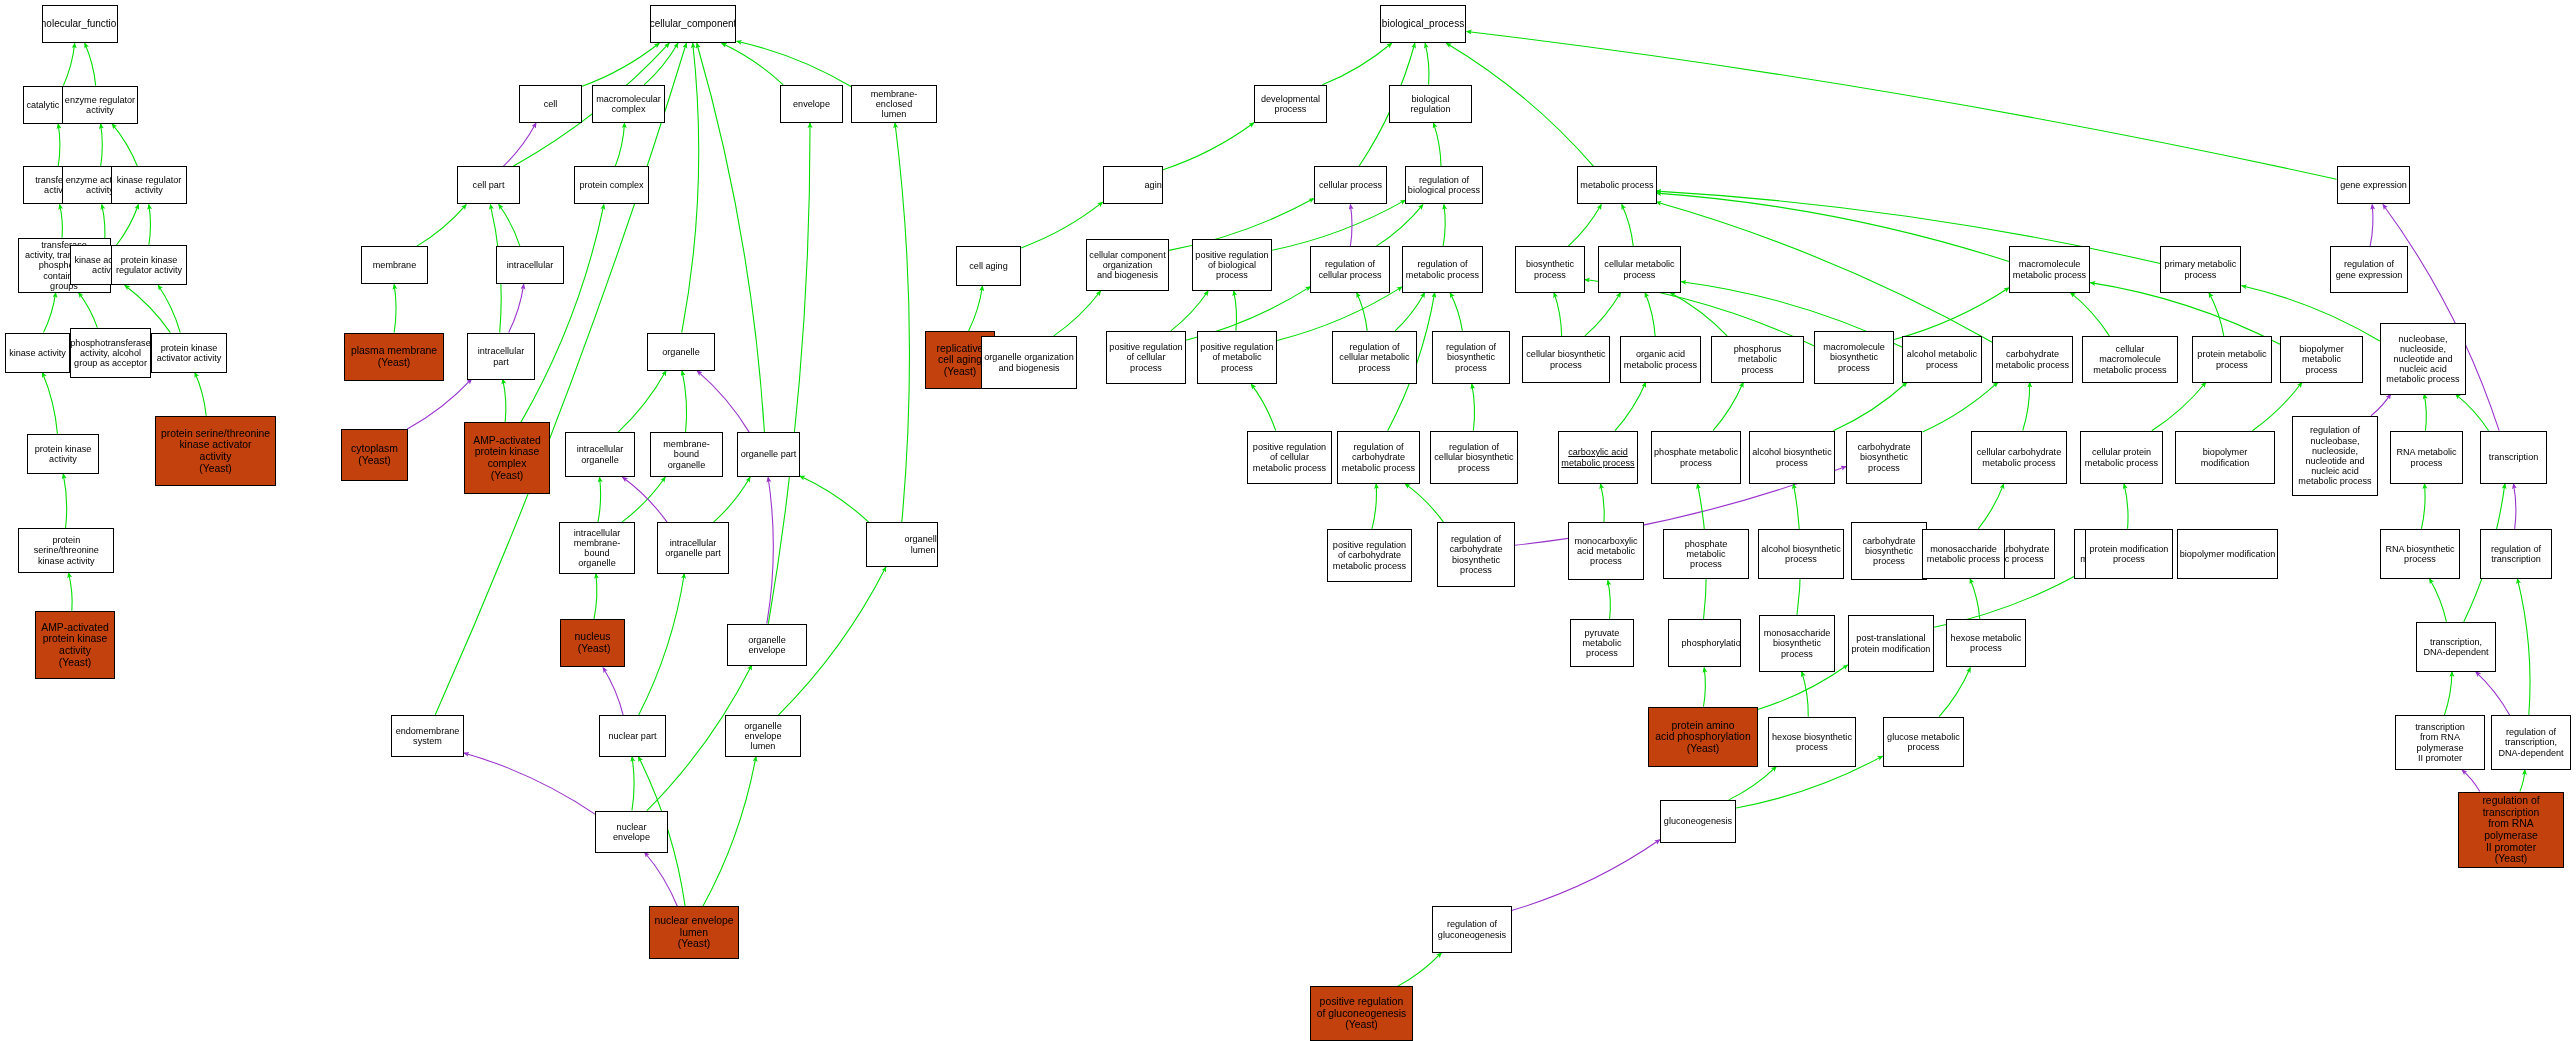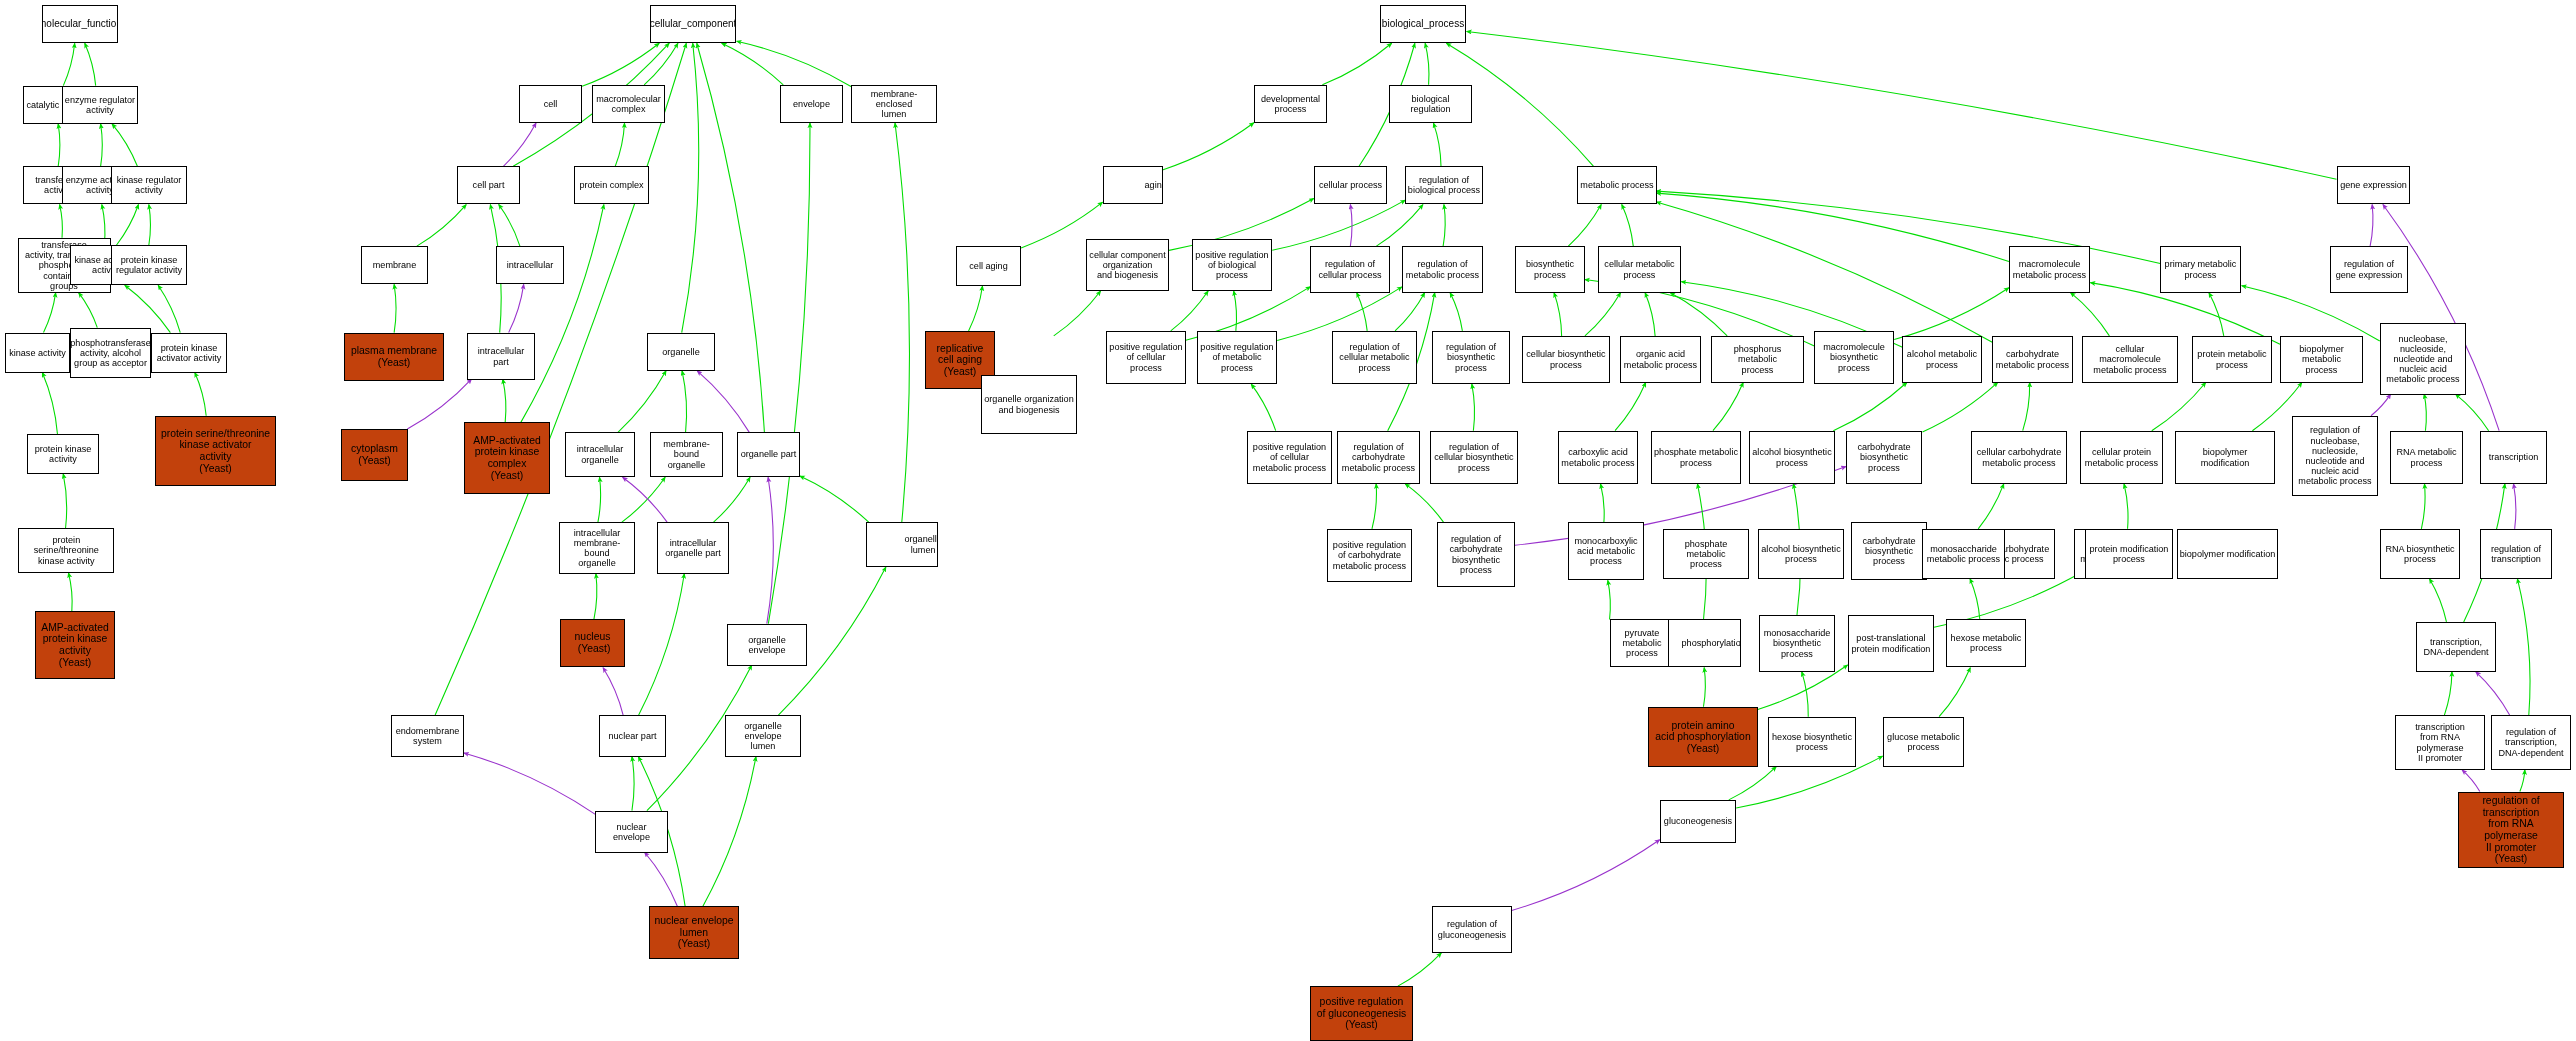--- a/index.html
+++ b/index.html
@@ -272,21 +272,21 @@
 process</div>
     <div class="node" style="left: 2009px; top: 246px; width: 81px; height: 47px;">macromolecule
 metabolic process</div>
     <div class="node" style="left: 2160px; top: 246px; width: 81px; height: 47px;">primary metabolic
 process</div>
     <div class="node" style="left: 2330px; top: 246px; width: 78px; height: 47px;">regulation of
 gene expression</div>
     <div class="node hl" style="left: 925px; top: 331px; width: 70px; height: 58px;">replicative
 cell aging
 (Yeast)</div>
-    <div class="node" style="left: 981px; top: 336px; width: 96px; height: 59px; margin-top: 39px;">organelle organization
+    <div class="node" style="left: 981px; top: 336px; width: 96px; height: 53px;">organelle organization
 and biogenesis</div>
     <div class="node" style="left: 1106px; top: 331px; width: 80px; height: 53px;">positive regulation
 of cellular
 process</div>
     <div class="node" style="left: 1197px; top: 331px; width: 80px; height: 53px;">positive regulation
 of metabolic
 process</div>
     <div class="node" style="left: 1332px; top: 331px; width: 85px; height: 53px;">regulation of
 cellular metabolic
 process</div>
@@ -319,21 +319,21 @@
 metabolic process</div>
     <div class="node" style="left: 1247px; top: 431px; width: 85px; height: 53px;">positive regulation
 of cellular
 metabolic process</div>
     <div class="node" style="left: 1337px; top: 431px; width: 83px; height: 53px;">regulation of
 carbohydrate
 metabolic process</div>
     <div class="node" style="left: 1430px; top: 431px; width: 88px; height: 53px;">regulation of
 cellular biosynthetic
 process</div>
-    <div class="node" style="left: 1558px; top: 431px; width: 80px; height: 53px;">carboxylic acid
+    <div class="node" style="left: 1558px; top: 431px; width: 80px; height: 53px; text-decoration: underline;">carboxylic acid
 metabolic process</div>
     <div class="node" style="left: 1651px; top: 431px; width: 90px; height: 53px;">phosphate metabolic
 process</div>
     <div class="node" style="left: 1749px; top: 431px; width: 86px; height: 53px;">alcohol biosynthetic
 process</div>
     <div class="node" style="left: 1846px; top: 431px; width: 76px; height: 53px;">carbohydrate
 biosynthetic
 process</div>
     <div class="node" style="left: 1971px; top: 431px; width: 96px; height: 53px;">cellular carbohydrate
 metabolic process</div>
@@ -372,21 +372,21 @@
 metabolic process</div>
     <div class="node" style="left: 2177px; top: 529px; width: 101px; height: 50px;">biopolymer modification</div>
     <div class="node" style="left: 2380px; top: 529px; width: 80px; height: 50px;">RNA biosynthetic
 process</div>
     <div class="node" style="left: 2480px; top: 529px; width: 72px; height: 50px;">regulation of
 transcription</div>
     <div class="node" style="left: 1922px; top: 529px; width: 83px; height: 50px;">monosaccharide
 metabolic process</div>
     <div class="node" style="left: 2085px; top: 529px; width: 88px; height: 50px;">protein modification
 process</div>
-    <div class="node" style="left: 1570px; top: 619px; width: 64px; height: 48px; margin-left: 40px;">pyruvate metabolic
+    <div class="node" style="left: 1570px; top: 619px; width: 64px; height: 48px;">pyruvate metabolic
 process</div>
     <div class="node" style="left: 1668px; top: 619px; width: 73px; height: 48px; padding-left: 20px;">phosphorylation</div>
     <div class="node" style="left: 1759px; top: 615px; width: 76px; height: 57px;">monosaccharide
 biosynthetic
 process</div>
     <div class="node" style="left: 1848px; top: 615px; width: 86px; height: 57px;">post-translational
 protein modification</div>
     <div class="node" style="left: 1946px; top: 619px; width: 80px; height: 48px;">hexose metabolic
 process</div>
     <div class="node" style="left: 2416px; top: 622px; width: 80px; height: 50px;">transcription,

